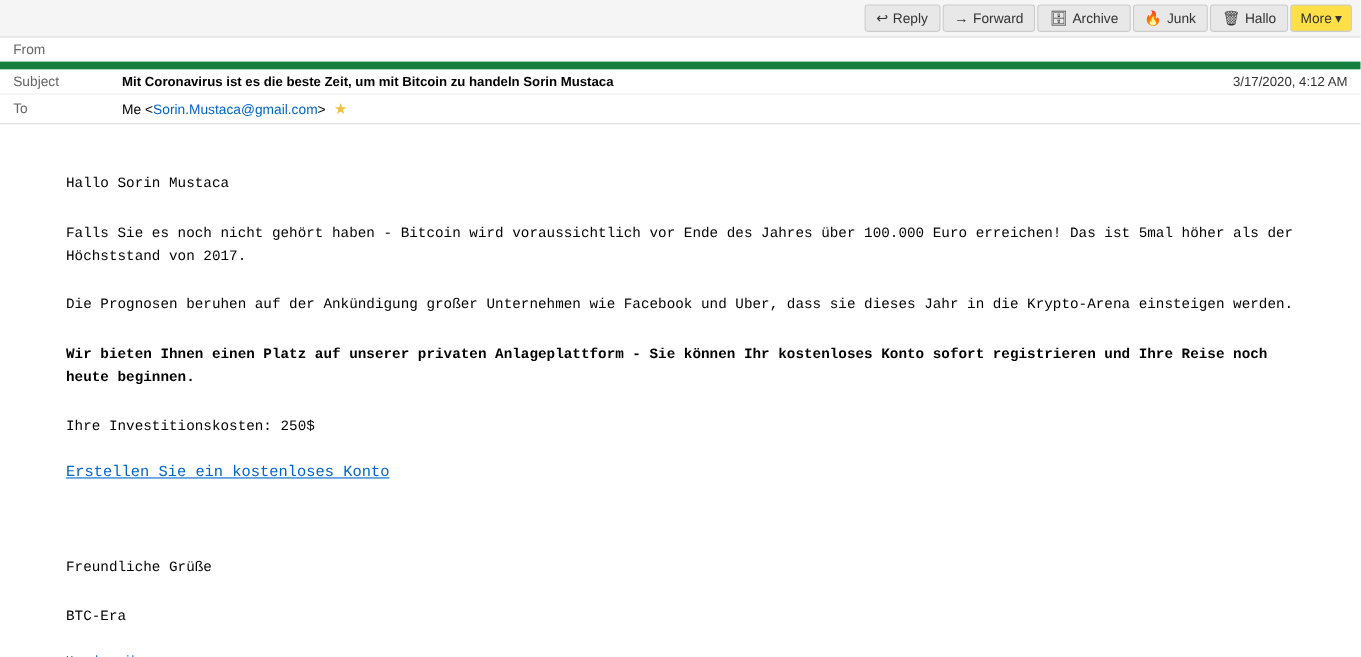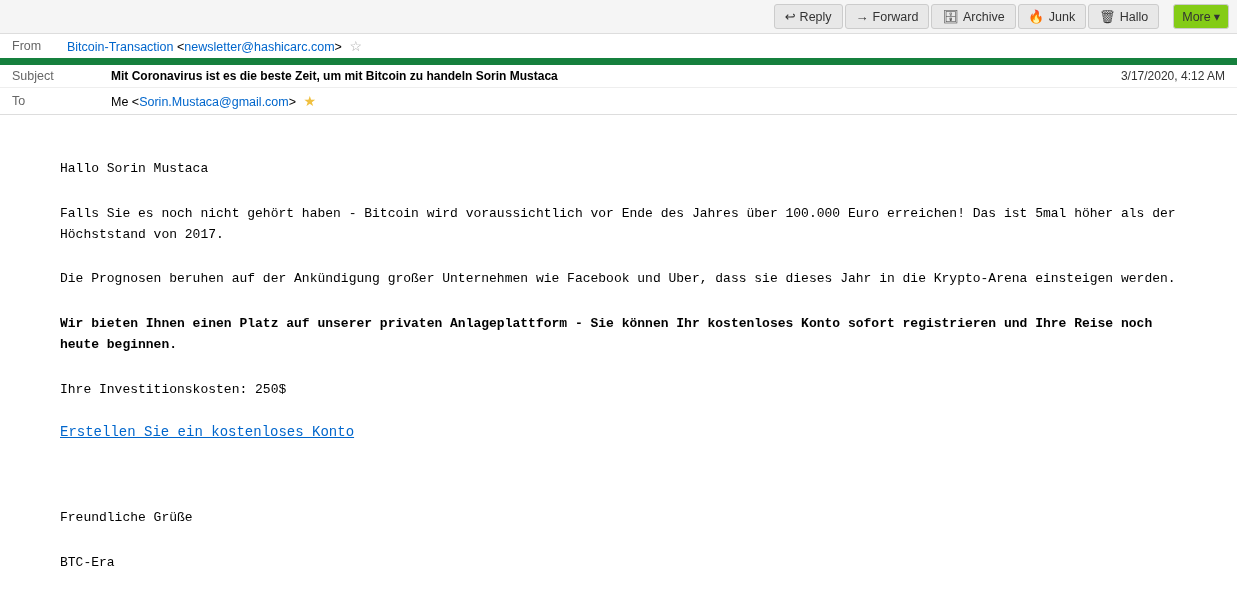--- a/index.html
+++ b/index.html
@@ -34,27 +34,26 @@
       white-space: nowrap;
     }
     .toolbar-btn .btn-icon {
       font-size: 13px;
     }
     .more-btn {
       display: flex;
       align-items: center;
       gap: 3px;
       padding: 4px 8px;
-      background: #84cc16;
+      background: #fde047;
       border: 1px solid #ccc;
       border-radius: 3px;
       cursor: pointer;
       font-size: 12.5px;
       color: #333;
-      margin-left: 12px;
     }
 
     
     .email-header {
       border-bottom: 1px solid #ddd;
       padding: 0;
     }
     .header-row {
       display: flex;
       align-items: center;
@@ -186,25 +185,20 @@
   <button class="more-btn">
     <span>More</span>
     <span>▾</span>
   </button>
 </div>
 
 <div class="email-header">
 
   <div class="header-row">
     <span class="header-label">From</span>
-    <span class="header-value">
-      <span class="from-name">Bitcoin-Transaction</span>
-      <span> &lt;</span><a href="#">newsletter@hashicarc.com</a><span>&gt;</span>
-      <span class="star-icon">☆</span>
-    </span>
   </div>
 
   <div class="subject-row">
     <span class="header-label">Subject</span>
     <span class="subject-text">Mit Coronavirus ist es die beste Zeit, um mit Bitcoin zu handeln Sorin Mustaca</span>
     <span class="date-text">3/17/2020, 4:12 AM</span>
   </div>
 
   <div class="header-row">
     <span class="header-label">To</span>

